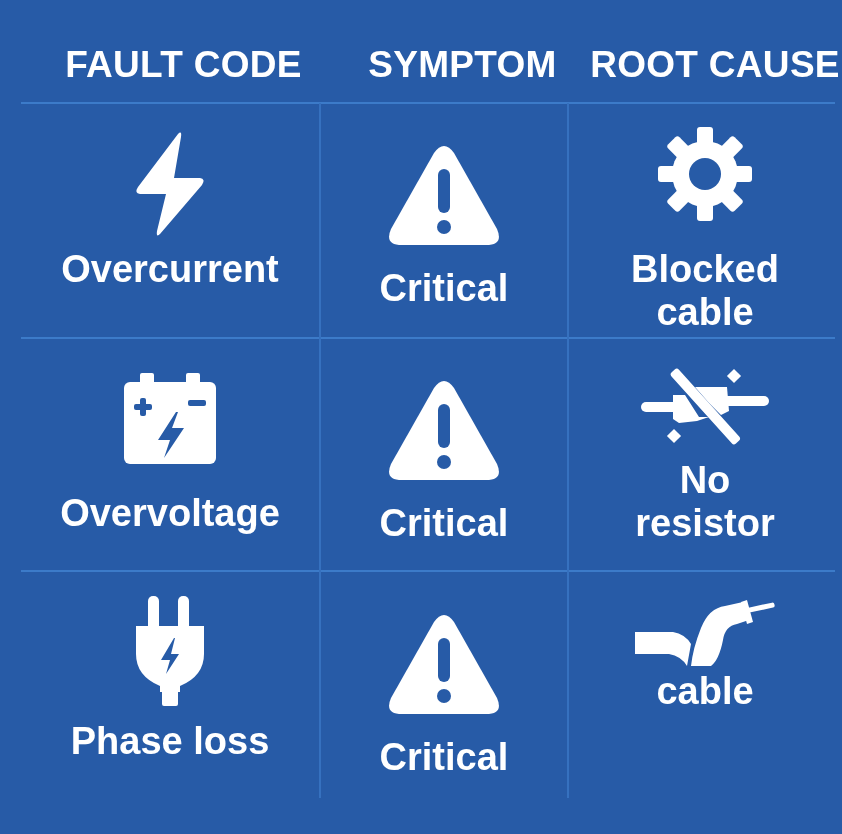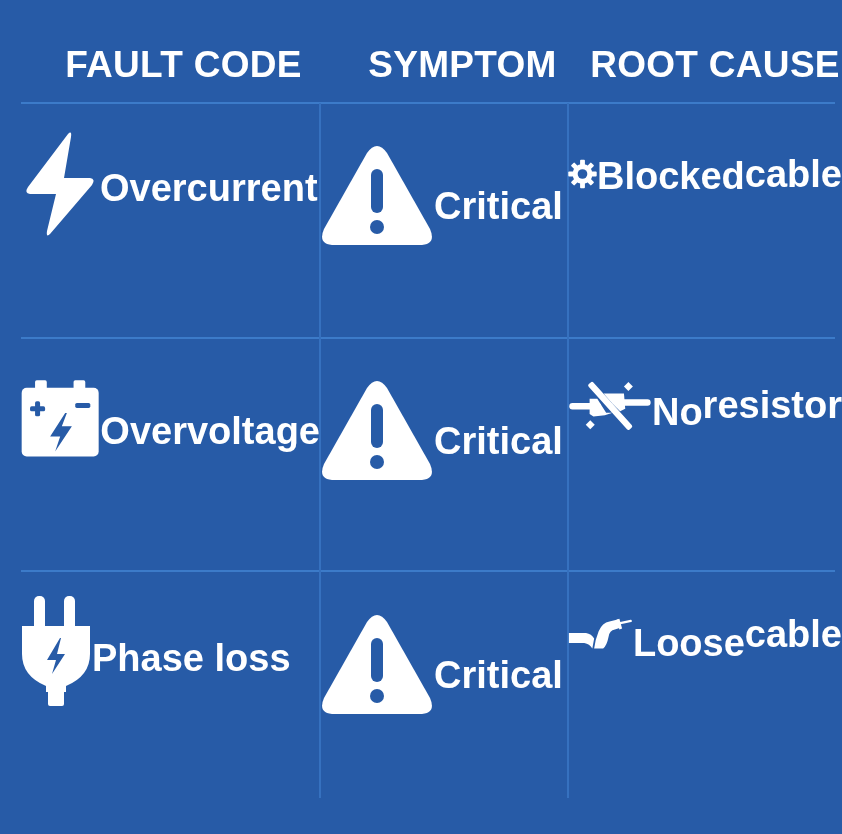--- a/index.html
+++ b/index.html
@@ -18,22 +18,22 @@
       letter-spacing: 0.3px; white-space: nowrap; text-align: center;
     }
     .hcell.c0 { left: 20px; width: 327px; }
     .hcell.c1 { left: 340px; width: 245px; }
     .hcell.c2 { left: 575px; width: 280px; }
 
     .hline { position: absolute; height: 2px; background: #3C7BC9; left: 21px; width: 814px; }
     .vline { position: absolute; width: 2px; background: #3671BF; top: 103px; height: 695px; }
 
     .cell {
-      position: absolute; display: flex; flex-direction: row; align-items: center;
-      justify-content: flex-start;
+      position: absolute; display: flex; flex-direction: column; align-items: center;
+      justify-content: center;
     }
     .cell .icon { display: block; }
     .cell .label {
       font-weight: 700; font-size: 38px; line-height: 43px; text-align: center;
       white-space: nowrap;
     }
   </style>
 </head>
 <body>
 
@@ -71,21 +71,21 @@
       <rect x="-8" y="-47" width="16" height="20" rx="3" transform="rotate(90)"></rect>
       <rect x="-8" y="-47" width="16" height="20" rx="3" transform="rotate(135)"></rect>
       <rect x="-8" y="-47" width="16" height="20" rx="3" transform="rotate(180)"></rect>
       <rect x="-8" y="-47" width="16" height="20" rx="3" transform="rotate(225)"></rect>
       <rect x="-8" y="-47" width="16" height="20" rx="3" transform="rotate(270)"></rect>
       <rect x="-8" y="-47" width="16" height="20" rx="3" transform="rotate(315)"></rect>
       <circle r="33"></circle>
     </g>
     <circle cx="48" cy="48" r="16" fill="#275BA7"></circle>
   </svg>
-  <div class="label" style="margin-top:4px;">Blocked</div>
+  <div class="label" style="margin-top:26px;">Blocked</div>
   <div class="label">cable</div>
 </div>
 
 <div class="cell" style="left:20px; top:370px; width:300px;">
   <svg class="icon" width="96" height="96" viewBox="0 0 96 96">
     <rect x="18" y="3" width="14" height="12" rx="2" fill="#fff"></rect>
     <rect x="64" y="3" width="14" height="12" rx="2" fill="#fff"></rect>
     <rect x="2" y="12" width="92" height="82" rx="6" fill="#fff"></rect>
     <rect x="12" y="34" width="18" height="6" rx="2" fill="#275BA7"></rect>
     <rect x="18" y="28" width="6" height="18" rx="2" fill="#275BA7"></rect>
@@ -134,15 +134,14 @@
   </svg>
   <div class="label" style="margin-top:20px;">Critical</div>
 </div>
 <div class="cell" style="left:568px; top:598px; width:274px;">
   <svg class="icon" width="144" height="72" viewBox="0 0 144 72">
     <path d="M2 34 L40 34 Q52 36 58 46 L54 68 Q48 58 36 56 L2 56 Z" fill="#fff"></path>
     <path d="M58 68 Q60 50 68 30 Q76 10 92 8 L110 4 L116 22 L104 26 Q92 28 90 42 Q86 62 78 68 Z" fill="#fff"></path>
     <path d="M108 4 L114 2 L120 24 L114 26 Z" fill="#fff"></path>
     <rect x="114" y="10" width="28" height="5" rx="2" fill="#fff" transform="rotate(-12 114 12)"></rect>
   </svg>
-  <div class="label" style="margin-top:18px;">Loose</div>
   <div class="label">cable</div>
 </div>
 
 </body></html>

